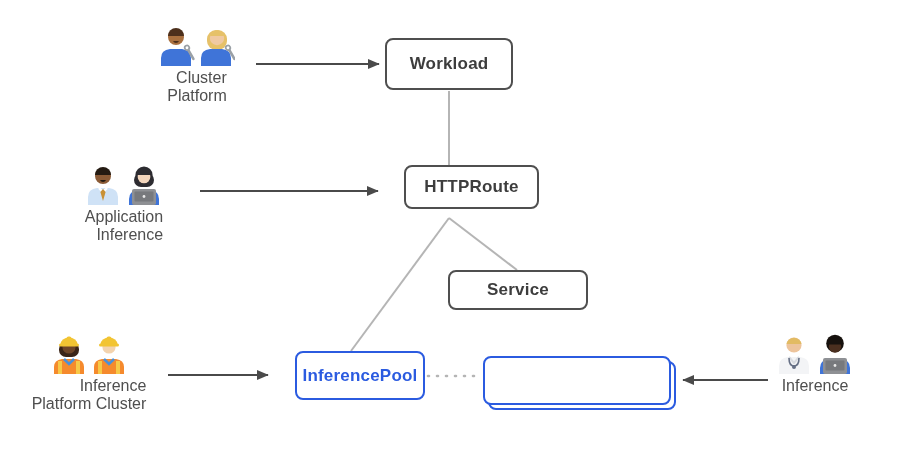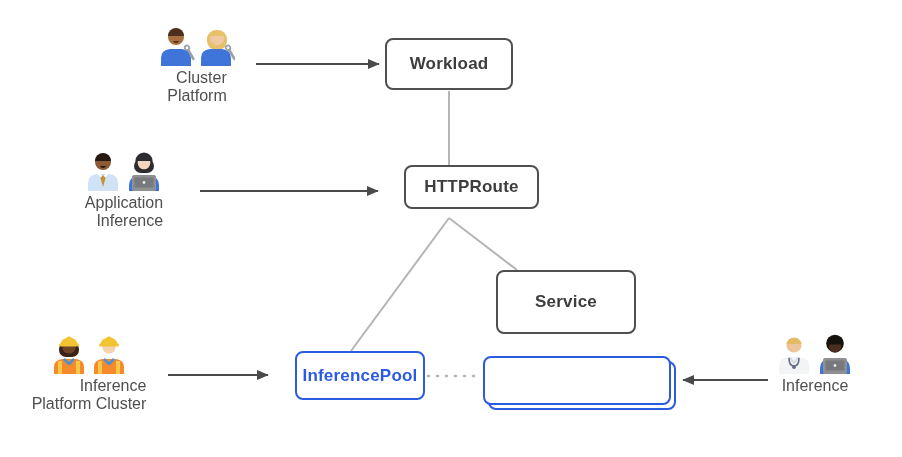--- a/index.html
+++ b/index.html
@@ -80,21 +80,21 @@
   </svg>
 
   <div class="node" style="left:385px;top:38px;width:128px;height:52px;">
     <span>Workload</span>
   </div>
 
   <div class="node" style="left:404px;top:165px;width:135px;height:44px;">
     <span>HTTPRoute</span>
   </div>
 
-  <div class="node" style="left:448px;top:270px;width:140px;height:64px;margin-left:48px;">
+  <div class="node" style="left:448px;top:270px;width:140px;height:40px;">
     <span>Service</span>
   </div>
 
   <div class="node blue" style="left:273px;top:351px;width:130px;height:49px;margin-left:22px;">
     <span>InferencePool</span>
   </div>
 
   <div class="stack-layer" style="left:488px;top:361px;width:188px;height:49px;"></div>
   <div class="stack-layer" style="left:483px;top:356px;width:188px;height:49px;"></div>
 
@@ -124,21 +124,21 @@
           </g>
         </g>
       </svg>
     </div>
     <div class="plabel">
       <span>Cluster</span>
       <span>Platform</span>
     </div>
   </div>
 
-  <div class="persona" style="left:39px;top:151px;">
+  <div class="persona" style="left:39px;top:165px;">
     <div class="icons">
       <svg width="76" height="40" viewBox="0 0 76 40">
         <g>
           <path d="M2 40 v-8 q0-8 9-9 h12 q9 1 9 9 v8 z" fill="#cfe2f6"></path>
           <path d="M13 23 l4 4 4 -4" stroke="#ffffff" stroke-width="2.4" fill="none"></path>
           <path d="M17 24 l2.6 3 -2.6 9 -2.6 -9 z" fill="#c99136"></path>
           <circle cx="17" cy="11" r="8" fill="#8a5a36"></circle>
           <path d="M9 10 A8 8 0 0 1 25 10 Z" fill="#241a12"></path>
           <path d="M14 15 h6 q-1 2 -3 2 t-3 -2 z" fill="#241a12"></path>
         </g>

